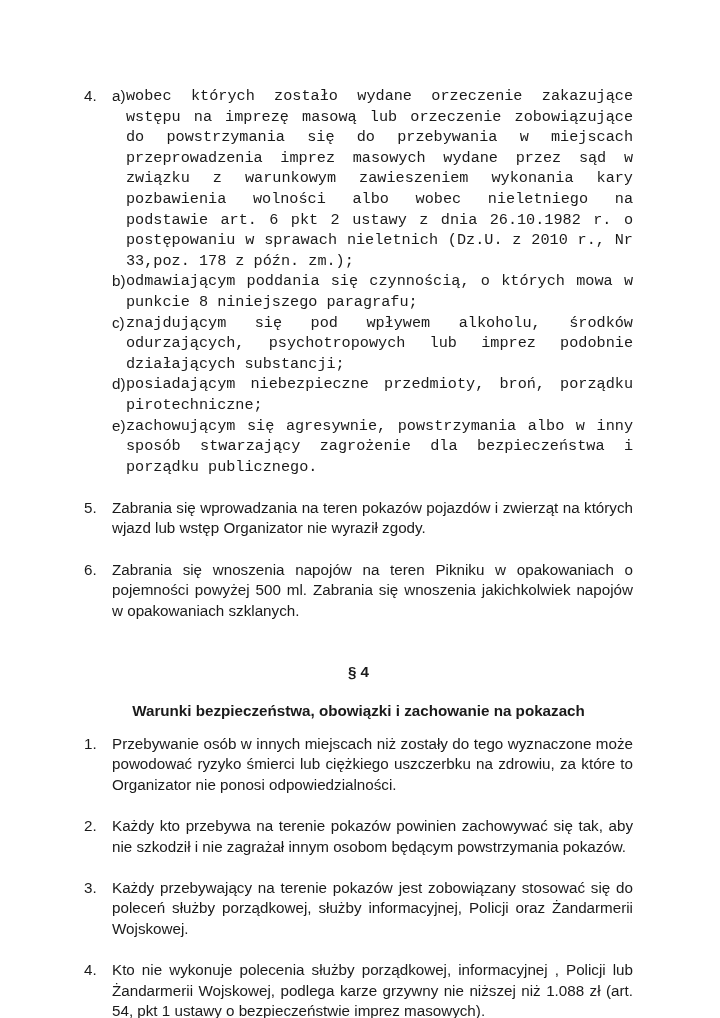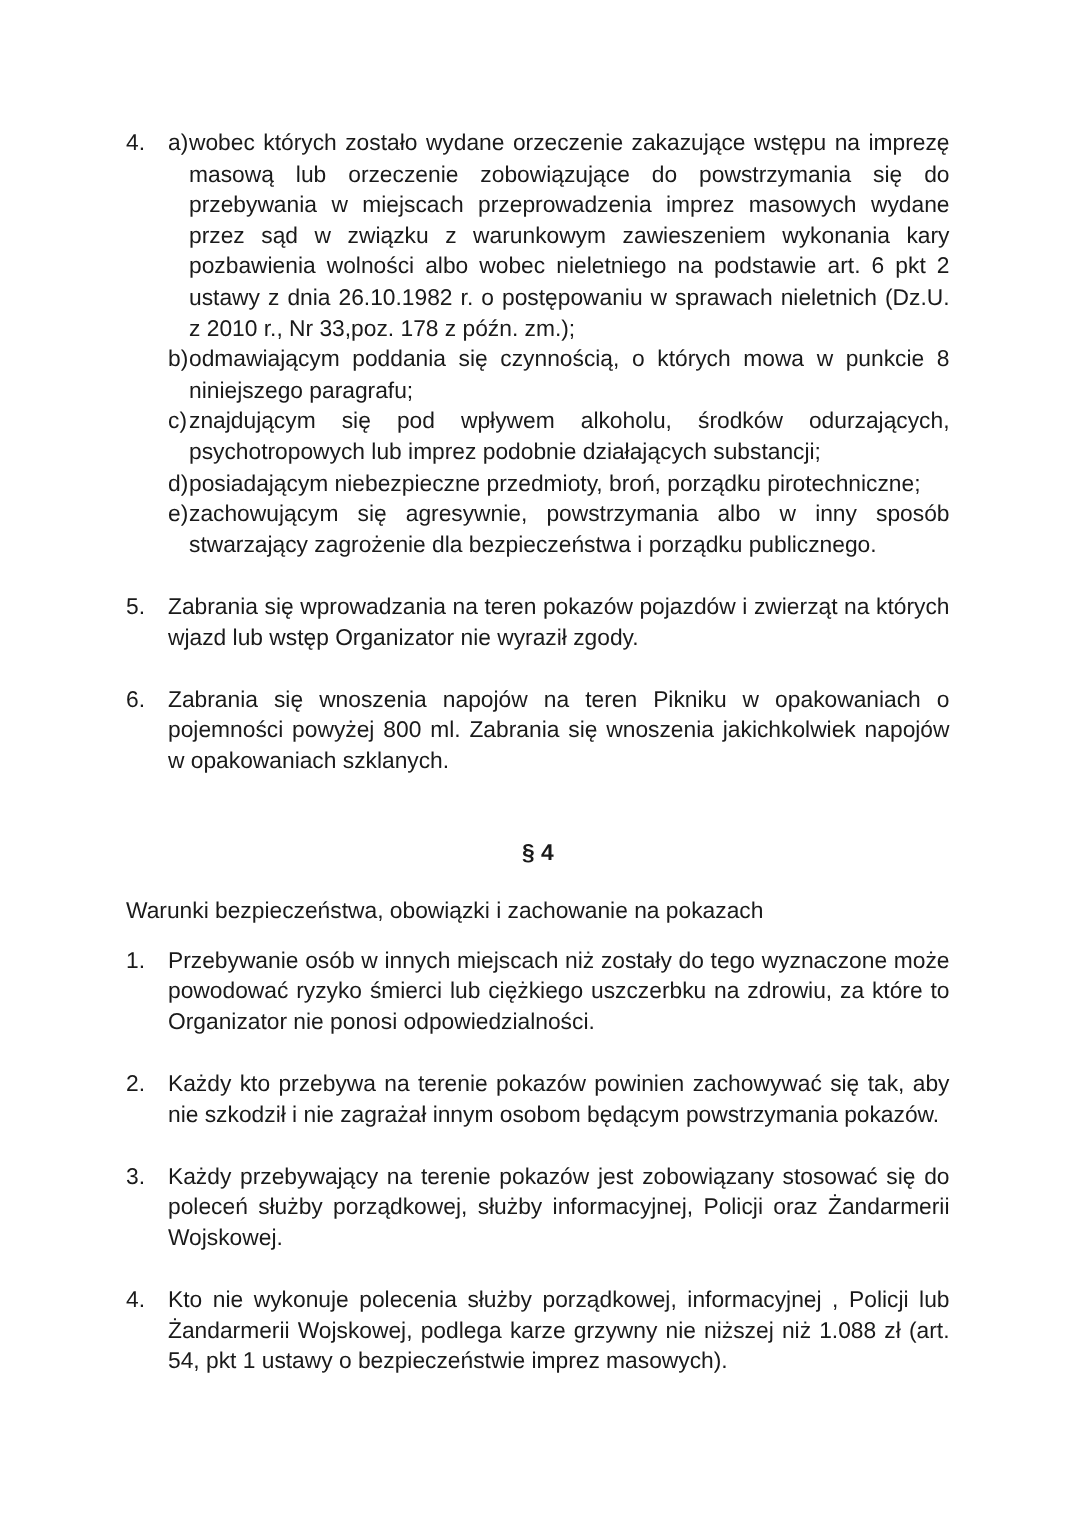--- a/index.html
+++ b/index.html
@@ -11,23 +11,23 @@
     font-size: 15.2px; color: #1a1a1a;
     line-height: 20.6px;
   }
   .content { position: absolute; left: 84px; top: 86px; width: 549px; }
   .item { position: relative; padding-left: 28px; text-align: justify; }
   .item .num { position: absolute; left: 0; top: 0; }
   .item + .item { margin-top: 20.6px; }
   .subs { margin: 0; padding: 0; }
   .sub { position: relative; padding-left: 42px; margin-left: -28px; text-align: justify; }
   .sub .letter { position: absolute; left: 28px; top: 0; }
-  .sub .txt { display: block; padding-left: 0; text-indent: 0; }
+  .sub .txt { display: block; padding-left: 0; text-indent: 0; font-family: Liberation Mono, monospace; }
   .heading-sec { text-align: center; font-weight: bold; margin-top: 41px; }
-  .heading-title { font-weight: normal; margin-top: 18px; margin-bottom: 12px; }
+  .heading-title { text-align: center; font-weight: bold; margin-top: 18px; margin-bottom: 12px; }
   .after-heading { margin-top: 0; }
 </style>
 </head>
 <body>
 
 <div class="page">
   <div class="content">
 
     <div class="item">
       <span class="num">4.</span>
@@ -55,21 +55,21 @@
       </div>
     </div>
 
     <div class="item">
       <span class="num">5.</span>
       <div>Zabrania się wprowadzania na teren pokazów pojazdów i zwierząt na których wjazd lub wstęp Organizator nie wyraził zgody.</div>
     </div>
 
     <div class="item">
       <span class="num">6.</span>
-      <div>Zabrania się wnoszenia napojów na teren Pikniku w opakowaniach o pojemności powyżej 800 ml. Zabrania się wnoszenia jakichkolwiek napojów w opakowaniach szklanych.</div>
+      <div>Zabrania się wnoszenia napojów na teren Pikniku w opakowaniach o pojemności powyżej 500 ml. Zabrania się wnoszenia jakichkolwiek napojów w opakowaniach szklanych.</div>
     </div>
 
     <div class="heading-sec">§ 4</div>
     <div class="heading-title">Warunki bezpieczeństwa, obowiązki i zachowanie na pokazach</div>
 
     <div class="item after-heading">
       <span class="num">1.</span>
       <div>Przebywanie osób w innych miejscach niż zostały do tego wyznaczone może powodować ryzyko śmierci lub ciężkiego uszczerbku na zdrowiu, za które to Organizator nie ponosi odpowiedzialności.</div>
     </div>
 

